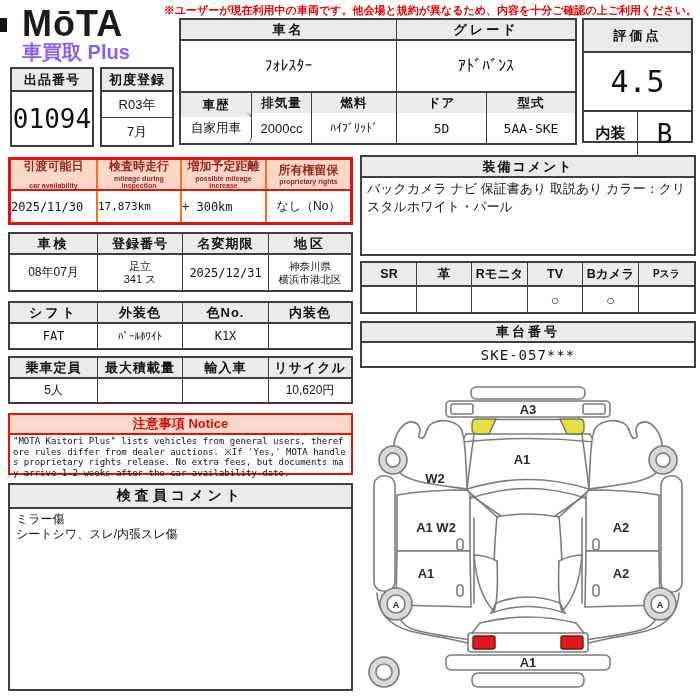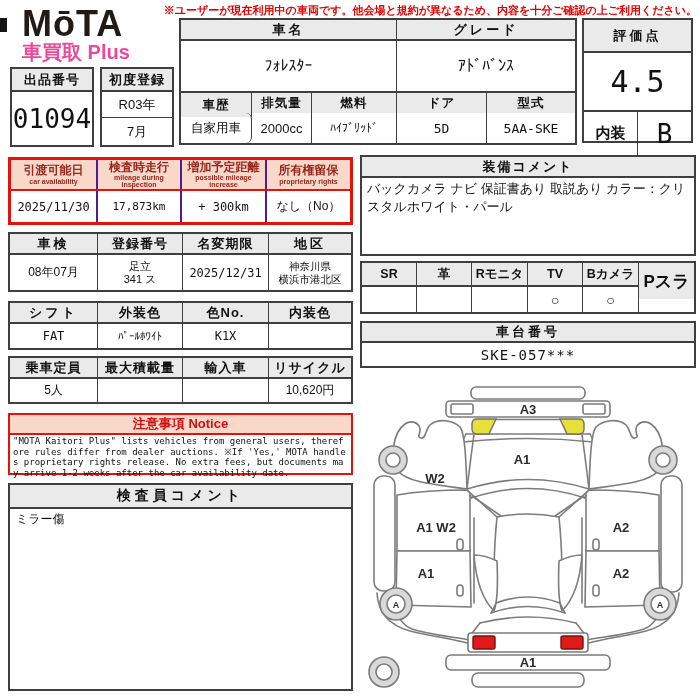--- a/index.html
+++ b/index.html
@@ -13,28 +13,28 @@
   .tbl{position:absolute;border:2px solid #3f3f3f;background:#fff;box-sizing:border-box;}
   .hdr{background:#eaeaea;border-bottom:2px solid #3f3f3f;display:flex;align-items:center;
        justify-content:center;font-weight:bold;box-sizing:border-box;}
   .cell{display:flex;align-items:center;justify-content:center;box-sizing:border-box;text-align:center;}
   .vr{border-right:1.5px solid #3f3f3f;}
   .row{display:grid;box-sizing:border-box;}
 
   
   .redbox{position:absolute;border:3px solid #e3120b;background:#fff;box-sizing:border-box;}
   .redhdr{background:#f9d8ca;color:#96261b;box-sizing:border-box;}
-  .redvr{border-right:2px solid #4c1d95;}
+  .redvr{border-right:2px solid #f97316;justify-content:space-between;}
 
   .hlabel{font-weight:bold;font-size:13px;letter-spacing:3px;}
   .warn{color:#e60000;font-weight:bold;font-size:11px;}
 
   
   .logo-main{font-size:36px;font-weight:900;color:#221a16;line-height:1.0;letter-spacing:1px;}
-  .logo-sub{font-size:20px;font-weight:bold;color:#ec4899;line-height:1.05;letter-spacing:0px;}
+  .logo-sub{font-size:20px;font-weight:bold;color:#8b5cf6;line-height:1.05;letter-spacing:0px;}
 
   .dl{font:600 13px "Liberation Sans",sans-serif;fill:#2b2b2b;text-anchor:middle;}
   .dls{font:700 9px "Liberation Sans",sans-serif;fill:#2b2b2b;text-anchor:middle;}
   svg .ln{stroke:#7c7c7c;stroke-width:1.6;fill:none;stroke-linecap:round;}
   svg .shp{stroke:#7c7c7c;stroke-width:1.6;fill:#fff;}
   svg .gray{stroke:#7c7c7c;stroke-width:1.6;fill:#d9d9d9;}
   svg .hl-y{stroke:#6f6f6f;stroke-width:1.4;fill:#e8e03a;}
   svg .hl-r{stroke:#7a1010;stroke-width:1.4;fill:#e31a1a;}
 </style>
 </head>
@@ -172,36 +172,37 @@
 
   <div class="redbox" style="left:8px;top:413px;width:345px;height:62px;border-width:2.5px;">
     <div class="cell redhdr" style="height:20px;font-size:13px;font-weight:bold;color:#cc1111;border-bottom:2px solid #e3120b;">注意事項 Notice</div>
     <div class="mono" style="padding:1px 3px;font-size:9px;line-height:1.18;color:#111;word-break:break-all;">"MOTA Kaitori Plus" lists vehicles from general users, therefore rules differ from dealer auctions. ※If 'Yes,' MOTA handles proprietary rights release. No extra fees, but documents may arrive 1-2 weeks after the car availability date.</div>
   </div>
 
   <div class="tbl" style="left:8px;top:483px;width:345px;height:208px;">
     <div class="hdr" style="height:24px;font-size:14px;letter-spacing:4px;">検査員コメント</div>
     <div style="padding:3px 6px;font-size:12px;line-height:1.25;">
       <div>ミラー傷</div>
+      <div>シートシワ、スレ/内張スレ傷</div>
     </div>
   </div>
 
   <div class="tbl" style="left:360px;top:155px;width:336px;height:101px;">
     <div class="hdr" style="height:21px;font-size:13px;letter-spacing:2px;">装備コメント</div>
     <div style="padding:2px 5px;font-size:13px;line-height:1.35;">バックカメラ ナビ 保証書あり 取説あり カラー：クリスタルホワイト・パール</div>
   </div>
 
   <div class="tbl" style="left:360px;top:261px;width:336px;height:53px;">
     <div class="row" style="grid-template-columns:55px 55px 56px 55px 56px 55px;height:22px;">
       <div class="hdr vr" style="border-bottom:none;height:22px;font-size:12.5px;">SR</div>
       <div class="hdr vr" style="border-bottom:none;height:22px;font-size:12.5px;">革</div>
       <div class="hdr vr" style="border-bottom:none;height:22px;font-size:12.5px;">Rモニタ</div>
       <div class="hdr vr" style="border-bottom:none;height:22px;font-size:12.5px;">TV</div>
       <div class="hdr vr" style="border-bottom:none;height:22px;font-size:12.5px;">Bカメラ</div>
-      <div class="hdr" style="border-bottom:none;height:36px;font-size:17px;">Pスラ</div>
+      <div class="hdr" style="border-bottom:none;height:22px;font-size:10px;">Pスラ</div>
     </div>
     <div class="row" style="grid-template-columns:55px 55px 56px 55px 56px 55px;height:27px;border-top:2px solid #3f3f3f;">
       <div class="cell vr" style="font-size:14px;"></div>
       <div class="cell vr" style="font-size:14px;"></div>
       <div class="cell vr" style="font-size:14px;"></div>
       <div class="cell vr" style="font-size:14px;">○</div>
       <div class="cell vr" style="font-size:14px;">○</div>
       <div class="cell" style="font-size:14px;"></div>
     </div>
   </div>

